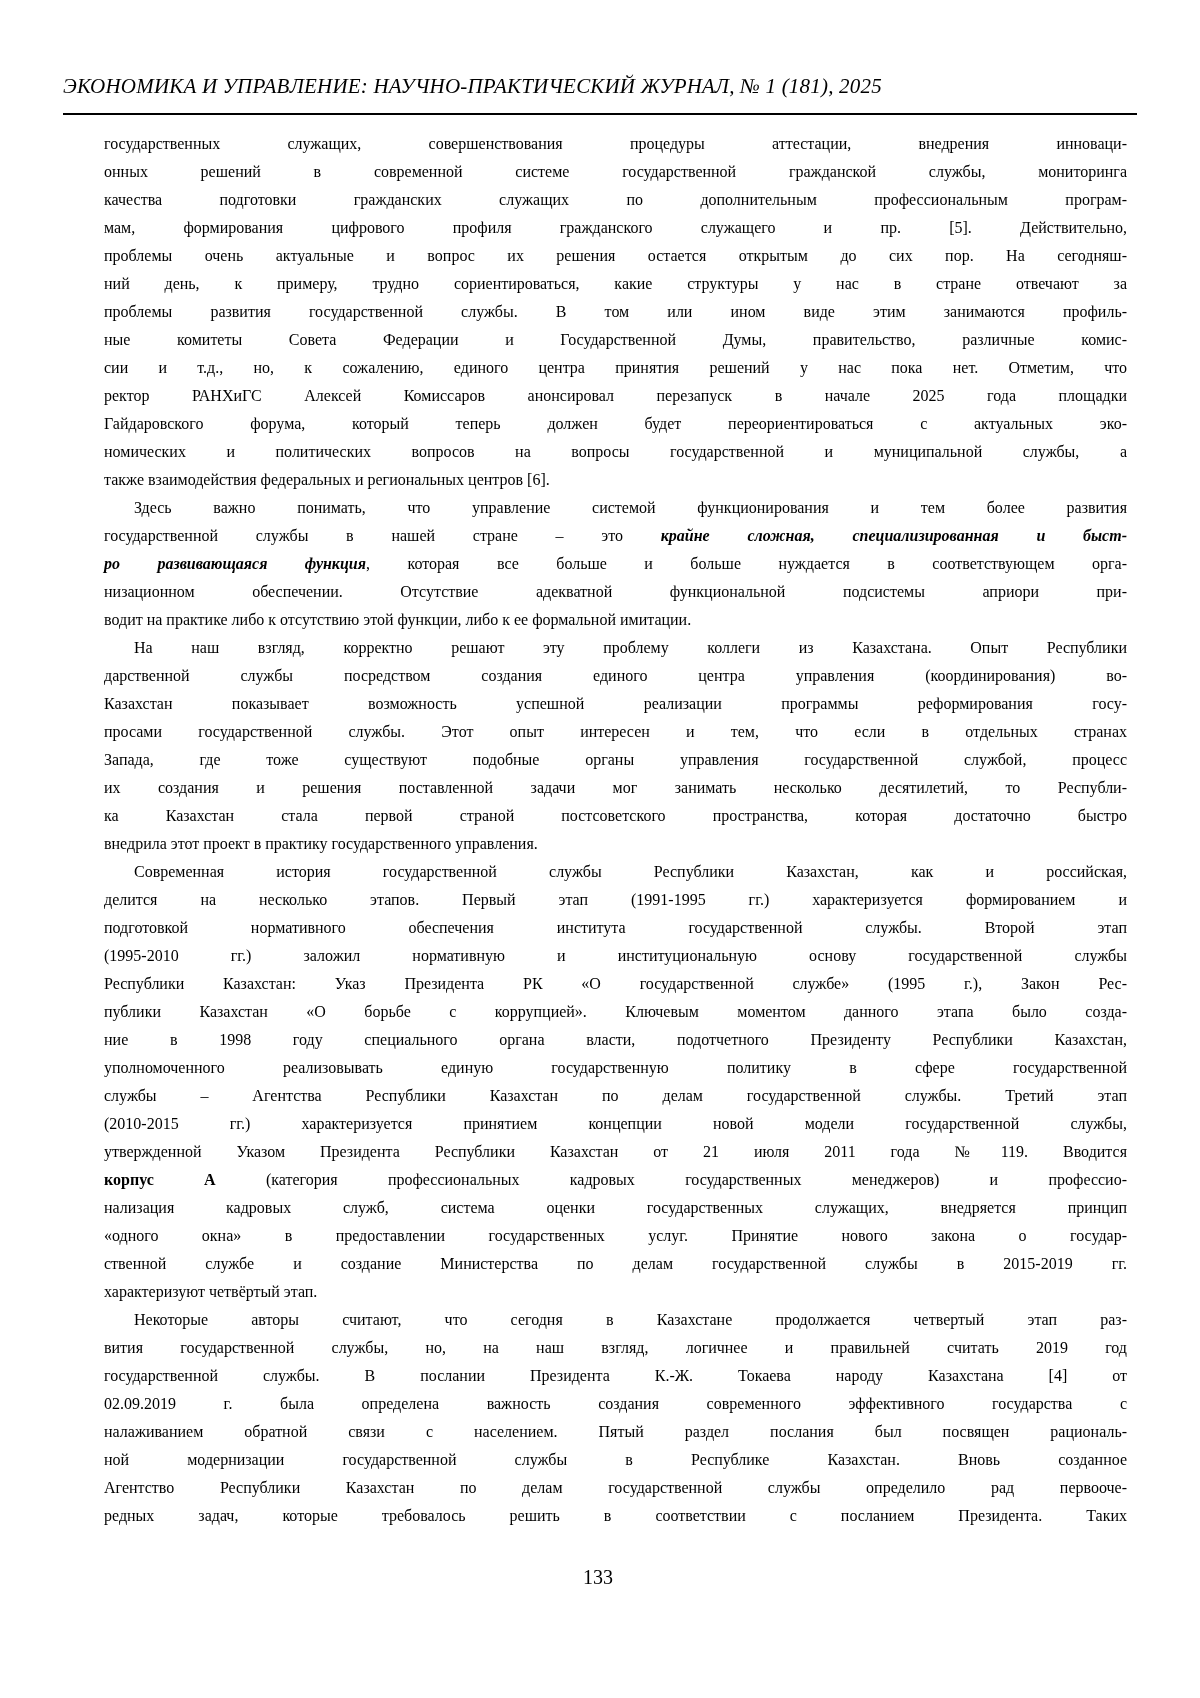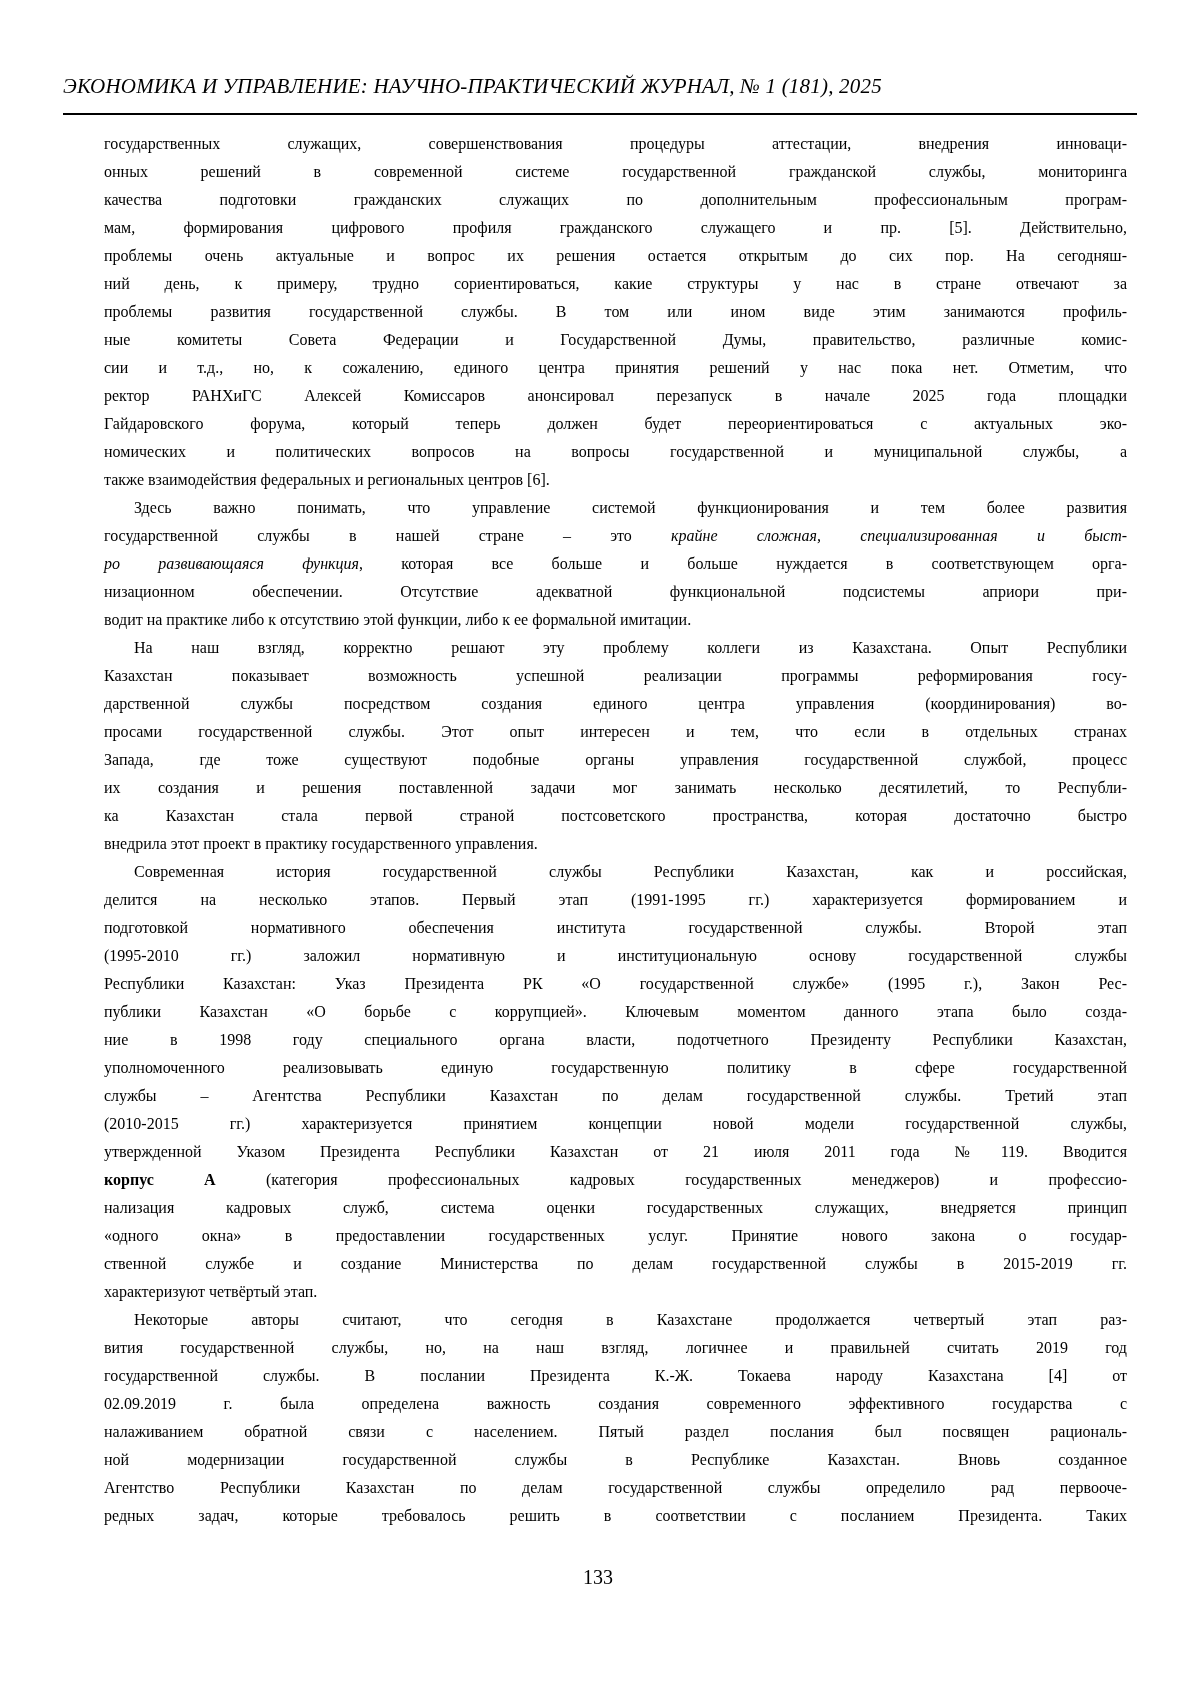--- a/index.html
+++ b/index.html
@@ -48,21 +48,21 @@
     text-align-last: justify;
   }
   .line.no-just {
     text-align-last: left;
   }
   .line.indent {
     text-indent: 30px;
   }
   .seg-n { font-weight: normal; font-style: normal; }
   .seg-b { font-weight: bold; font-style: normal; }
-  .seg-bi { font-weight: normal; font-style: italic; }
+  .seg-bi { font-weight: bold; font-style: italic; }
   .page-footer {
     position: absolute;
     top: 1566px;
     left: 0;
     width: 1196px;
     text-align: center;
     font-size: 20px;
   }
 </style>
 </head>
@@ -92,22 +92,22 @@
       </div>
       <div class="paragraph">
         <div class="line indent"><span class="seg-n">Здесь важно понимать, что управление системой функционирования и тем более развития</span></div>
         <div class="line"><span class="seg-n">государственной службы в нашей стране – это </span><span class="seg-bi">крайне сложная, специализированная и быст-</span></div>
         <div class="line"><span class="seg-bi">ро развивающаяся функция</span><span class="seg-n">, которая все больше и больше нуждается в соответствующем орга-</span></div>
         <div class="line"><span class="seg-n">низационном обеспечении. Отсутствие адекватной функциональной подсистемы априори при-</span></div>
         <div class="line no-just"><span class="seg-n">водит на практике либо к отсутствию этой функции, либо к ее формальной имитации.</span></div>
       </div>
       <div class="paragraph">
         <div class="line indent"><span class="seg-n">На наш взгляд, корректно решают эту проблему коллеги из Казахстана. Опыт Республики</span></div>
+        <div class="line"><span class="seg-n">дарственной службы посредством создания единого центра управления (координирования) во-</span></div>
         <div class="line"><span class="seg-n">Казахстан показывает возможность успешной реализации программы реформирования госу-</span></div>
-        <div class="line"><span class="seg-n">дарственной службы посредством создания единого центра управления (координирования) во-</span></div>
         <div class="line"><span class="seg-n">просами государственной службы. Этот опыт интересен и тем, что если в отдельных странах</span></div>
         <div class="line"><span class="seg-n">Запада, где тоже существуют подобные органы управления государственной службой, процесс</span></div>
         <div class="line"><span class="seg-n">их создания и решения поставленной задачи мог занимать несколько десятилетий, то Республи-</span></div>
         <div class="line"><span class="seg-n">ка Казахстан стала первой страной постсоветского пространства, которая достаточно быстро</span></div>
         <div class="line no-just"><span class="seg-n">внедрила этот проект в практику государственного управления.</span></div>
       </div>
       <div class="paragraph">
         <div class="line indent"><span class="seg-n">Современная история государственной службы Республики Казахстан, как и российская,</span></div>
         <div class="line"><span class="seg-n">делится на несколько этапов. Первый этап (1991-1995 гг.) характеризуется формированием и</span></div>
         <div class="line"><span class="seg-n">подготовкой нормативного обеспечения института государственной службы. Второй этап</span></div>

